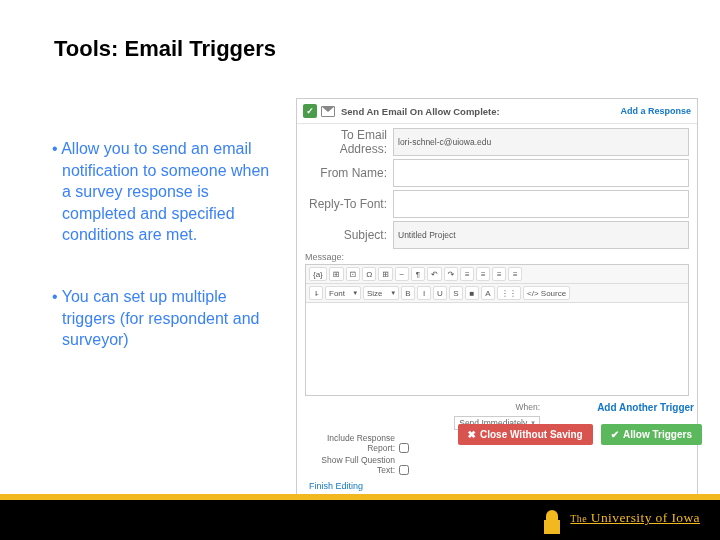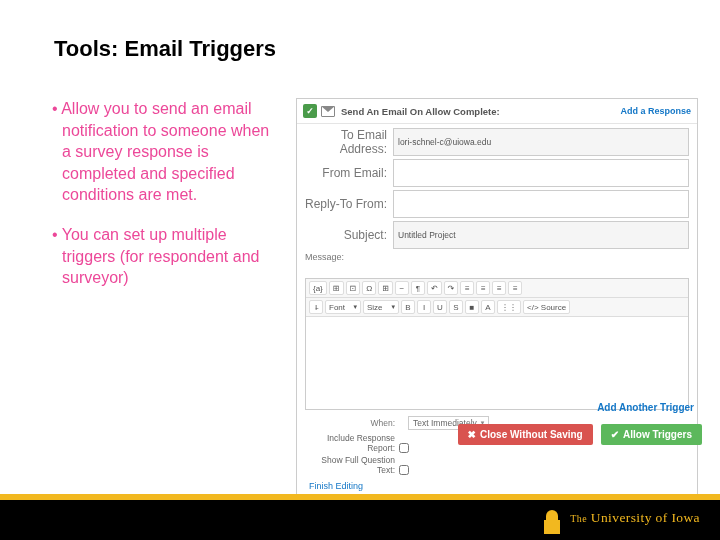--- a/index.html
+++ b/index.html
@@ -1,62 +1,62 @@
 <!DOCTYPE html>
 <html><head>
 <meta charset="utf-8">
 <style>
   * { margin:0; padding:0; box-sizing:border-box; }
   body { width:720px; height:540px; font-family:Arial,Helvetica,sans-serif; background:#fff; position:relative; overflow:hidden; }
   .title { position:absolute; top:36px; left:54px; font-size:22px; font-weight:bold; color:#000; }
   .bullets { position:absolute; top:98px; left:40px; width:240px; }
-  .bullets li { list-style:none; font-size:16px; line-height:1.35; margin-bottom:18px; color:#ec4899; }
+  .bullets li { list-style:none; font-size:16px; line-height:1.35; margin-bottom:18px; color:#3b82f6;margin-top:40px; }
   .bullets li::before { content:"• "; }
   .bullets li { text-indent:-10px; padding-left:22px; }
   .panel { position:absolute; top:98px; left:296px; width:402px; border:1px solid #ccc; background:#fff; }
   .panel-header { display:flex; align-items:center; padding:5px 6px; border-bottom:1px solid #e5e5e5; font-size:9.5px; font-weight:bold; color:#555; }
   .panel-header .chk { width:14px; height:14px; background:#4a9b4a; border-radius:2px; display:flex; align-items:center; justify-content:center; color:#fff; font-size:9px; margin-right:4px; }
   .panel-header .mail { width:14px; height:11px; border:1px solid #888; border-radius:1px; margin-right:6px; position:relative; }
   .panel-header .mail::before { content:""; position:absolute; top:-1px; left:-1px; width:0; height:0; border-left:7px solid transparent; border-right:7px solid transparent; border-top:6px solid #888; }
   .panel-header .headtext { flex:1; }
   .panel-header .addcond { color:#1477c7; font-weight:bold; font-size:9px; cursor:pointer; }
   .form { padding:4px 8px 8px 8px; }
   .row { display:flex; align-items:center; margin-bottom:3px; }
   .row .lbl { width:88px; text-align:right; font-size:12px; color:#777; padding-right:6px; }
   .row .field { flex:1; height:15px; border:1px solid #ccc; background:#fff; font-size:8.5px; padding:13px 4px; color:#555; display:flex; align-items:center; }
   .row .field.readonly { background:#f5f5f5; }
-  .msg-lbl { font-size:9px; color:#777; margin:2px 0 16px 0; }
+  .msg-lbl { font-size:9px; color:#777; margin:2px 0 2px 0; }
   .editor { border:1px solid #ccc; }
   .editor-tools { background:#f7f7f7; border-bottom:1px solid #ddd; padding:2px 3px; display:flex; flex-wrap:wrap; gap:2px; }
   .tbtn { height:14px; min-width:14px; border:1px solid #ddd; background:#fff; font-size:8px; color:#555; display:flex; align-items:center; justify-content:center; padding:0 3px; border-radius:2px; }
   .tbtn.sel { min-width:36px; justify-content:space-between; }
   .tbtn.sel::after { content:"▾"; font-size:7px; margin-left:3px; }
   .editor-body { height:92px; background:#fff; }
   .after { padding:6px 4px 4px 4px; font-size:8.5px; color:#666; }
-  .after .r { display:flex; align-items:center; margin-bottom:3px; gap:13px; }
+  .after .r { display:flex; align-items:center; margin-bottom:3px; gap:4px;flex-direction:column; }
   .after .r .k { width:86px; text-align:right; color:#777; }
   .after .r .drop { border:1px solid #ccc; background:#fff; padding:1px 4px; font-size:8.5px; display:flex; align-items:center; gap:4px; }
   .after .r .drop::after { content:"▾"; font-size:7px; color:#888; }
   .after .cb { display:flex; align-items:flex-end; gap:4px; margin-bottom:2px; }
   .after .cb input { width:10px; height:10px; }
   .finish { text-align:left; margin-top:6px; }
   .finish a { color:#1477c7; font-size:9px; text-decoration:none; }
   .addanother { position:absolute; top:402px; right:26px; color:#1477c7; font-size:10px; font-weight:bold; cursor:pointer; }
   .buttons { position:absolute; top:424px; right:18px; display:flex; gap:8px; }
   .btn { font-size:10px; font-weight:bold; color:#fff; padding:5px 10px; border-radius:2px; display:flex; align-items:center; gap:4px; cursor:pointer; }
   .btn.red { background:#d9534f; }
   .btn.green { background:#5cb85c; }
   .footer-bar { position:absolute; left:0; bottom:0; width:720px; height:56px; }
   .footer-bar .black { position:absolute; left:0; bottom:0; width:720px; height:40px; background:#000; }
   .footer-bar .gold { position:absolute; left:0; bottom:40px; width:720px; height:6px; background:#f2b81f; }
   .uni { position:absolute; right:20px; bottom:6px; display:flex; align-items:center; gap:8px; color:#f2b81f; }
   .uni .dome { width:20px; height:32px; position:relative; }
   .uni .dome::before { content:""; position:absolute; bottom:0; left:2px; width:16px; height:14px; background:#f2b81f; }
   .uni .dome::after { content:""; position:absolute; bottom:14px; left:4px; width:12px; height:10px; border-radius:6px 6px 0 0; background:#f2b81f; }
-  .uni .txt { font-family:Georgia,serif; font-size:13.5px; letter-spacing:0.4px; }
+  .uni .txt { font-family:Georgia,serif; font-size:13.5px; letter-spacing:0.4px;text-decoration:underline; }
   .uni .txt .the { font-size:10px; }
   .toolrow2 { background:#f7f7f7; border-bottom:1px solid #ddd; padding:2px 3px; display:flex; flex-wrap:wrap; gap:2px; }
 </style>
 </head>
 <body>
 
 <div class="title">Tools: Email Triggers</div>
 
 <ul class="bullets">
   <li>Allow you to send an email notification to someone when a survey response is completed and specified conditions are met.</li>
@@ -69,25 +69,25 @@
     <span class="mail"></span>
     <span class="headtext">Send An Email On Allow Complete:</span>
     <span class="addcond">Add a Response</span>
   </div>
   <div class="form">
     <div class="row">
       <div class="lbl">To Email Address:</div>
       <div class="field readonly">lori-schnel-c@uiowa.edu</div>
     </div>
     <div class="row">
-      <div class="lbl">From Email:</div>
+      <div class="lbl">From Name:</div>
       <div class="field"></div>
     </div>
     <div class="row">
-      <div class="lbl">Reply-To From:</div>
+      <div class="lbl">Reply-To Font:</div>
       <div class="field"></div>
     </div>
     <div class="row">
       <div class="lbl">Subject:</div>
       <div class="field readonly">Untitled Project</div>
     </div>
     <div class="msg-lbl">Message:</div>
     <div class="editor">
       <div class="editor-tools">
         <span class="tbtn">{a}</span>
@@ -115,21 +115,21 @@
         <span class="tbtn">■</span>
         <span class="tbtn">A</span>
         <span class="tbtn">⋮⋮</span>
         <span class="tbtn"><span>&lt;/&gt;</span>&nbsp;<span>Source</span></span>
       </div>
       <div class="editor-body"></div>
     </div>
     <div class="after">
       <div class="r">
         <span class="k">When:</span>
-        <span class="drop">Text Immediately</span>
+        <span class="drop">Send Immediately</span>
       </div>
       <div class="cb">
         <span style="width:86px;text-align:right;">Include Response Report:</span>
         <input type="checkbox" style="">
       </div>
       <div class="cb">
         <span style="width:86px;text-align:right;">Show Full Question Text:</span>
         <input type="checkbox" style="">
       </div>
       <div class="finish"><a>Finish Editing</a></div>

